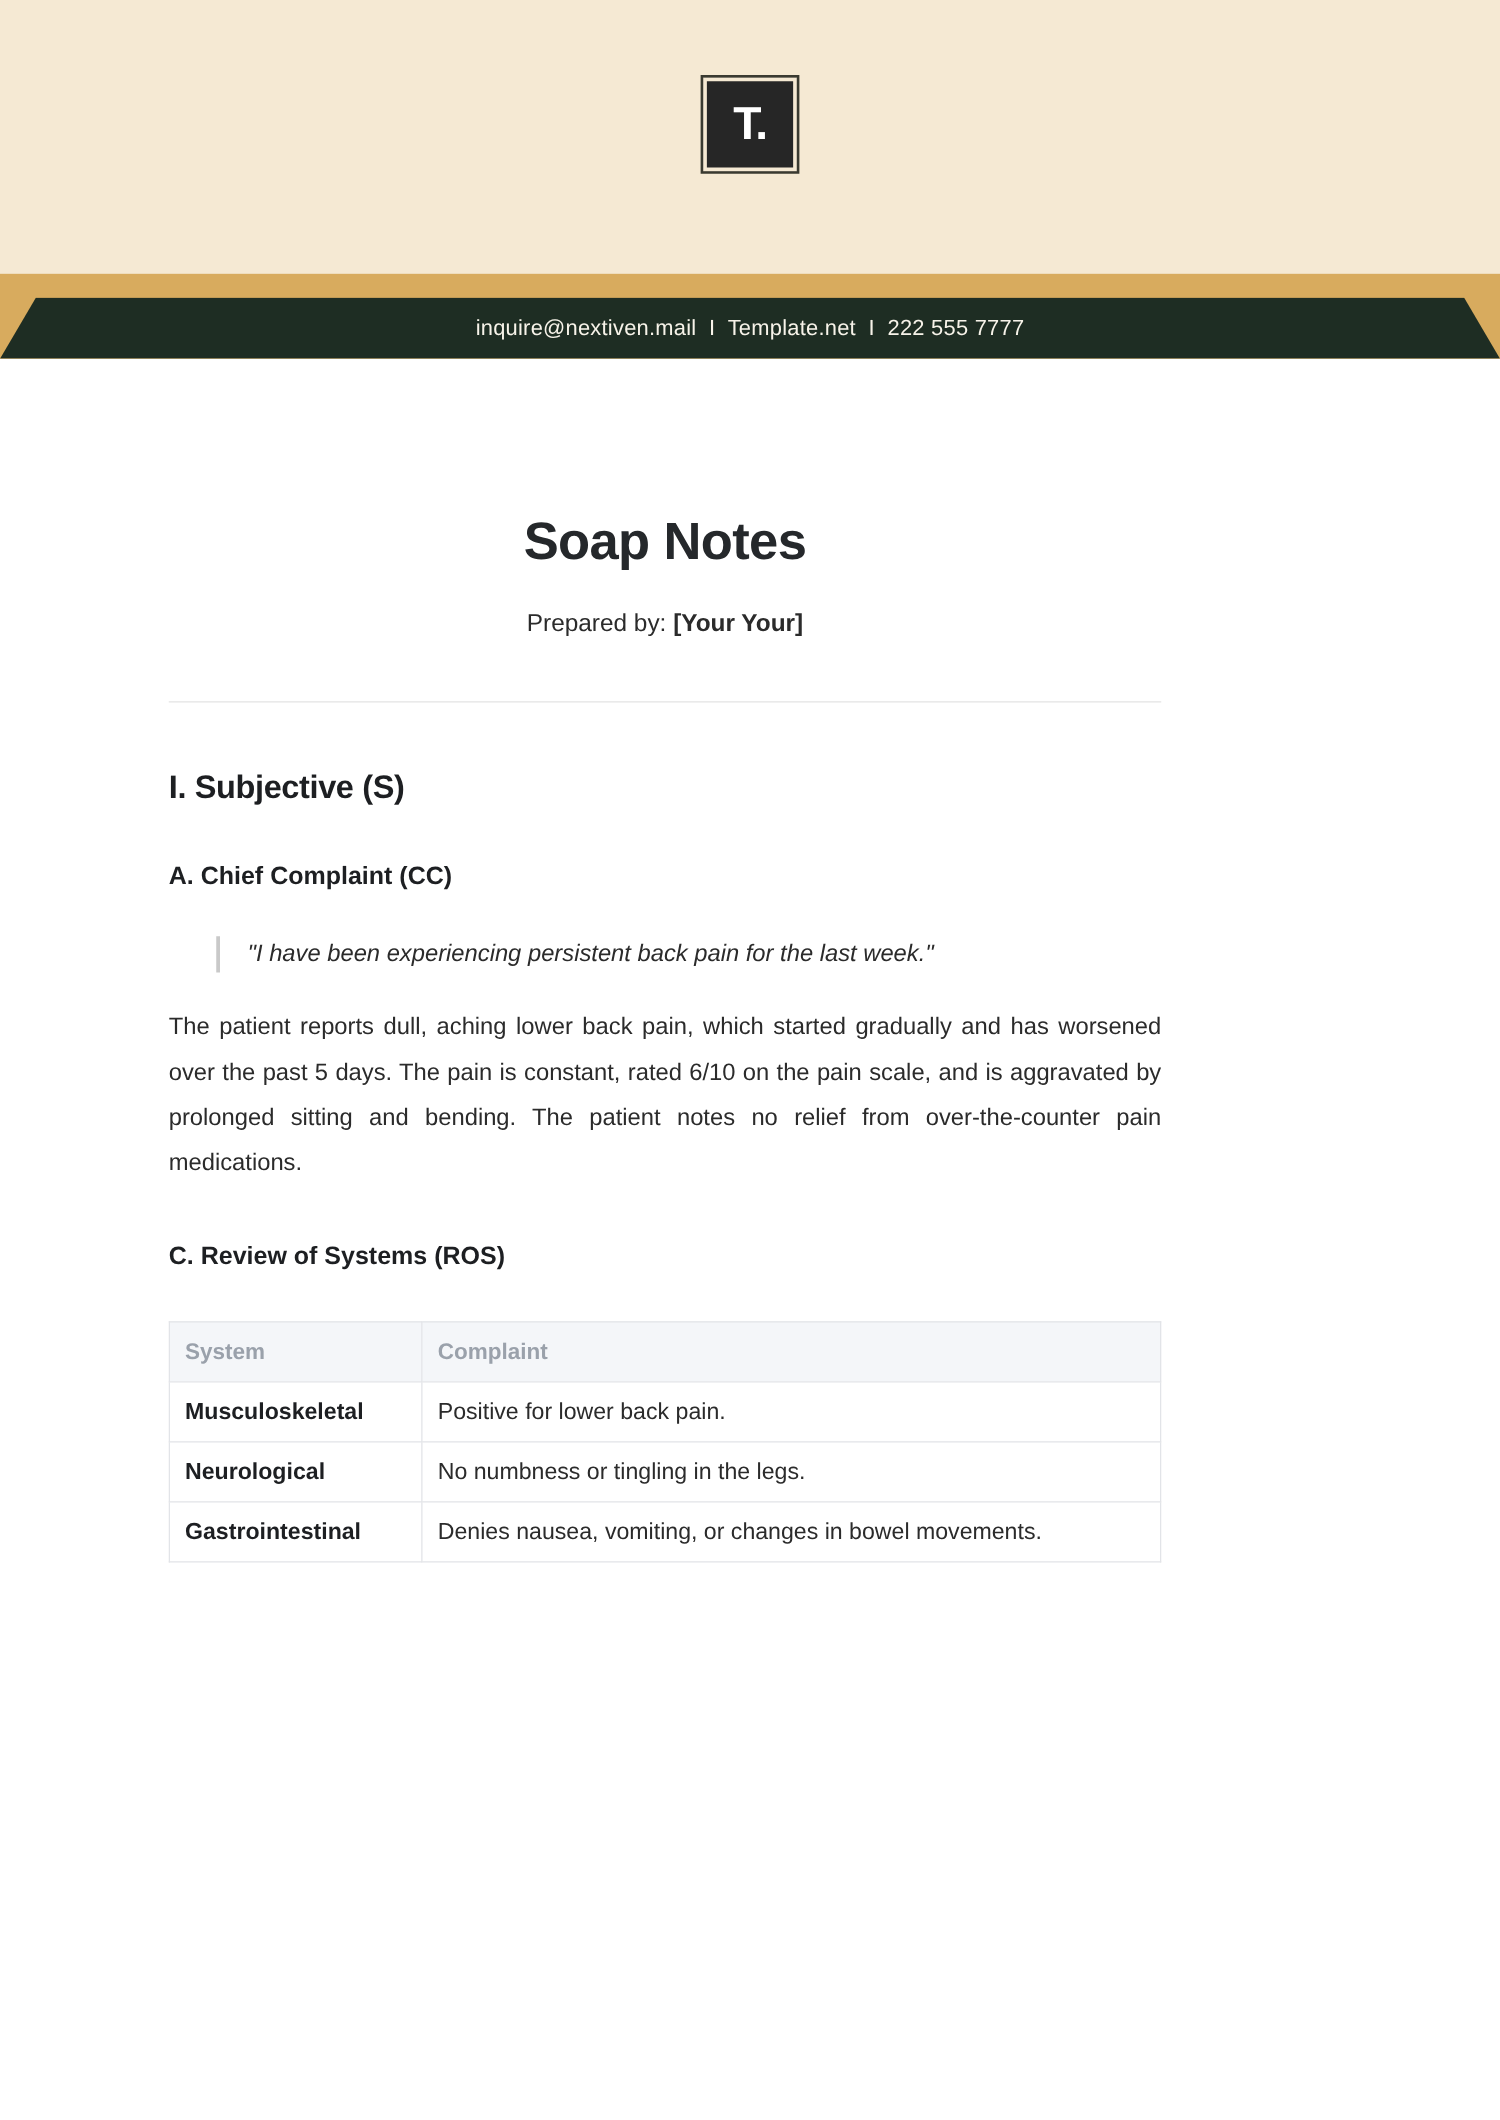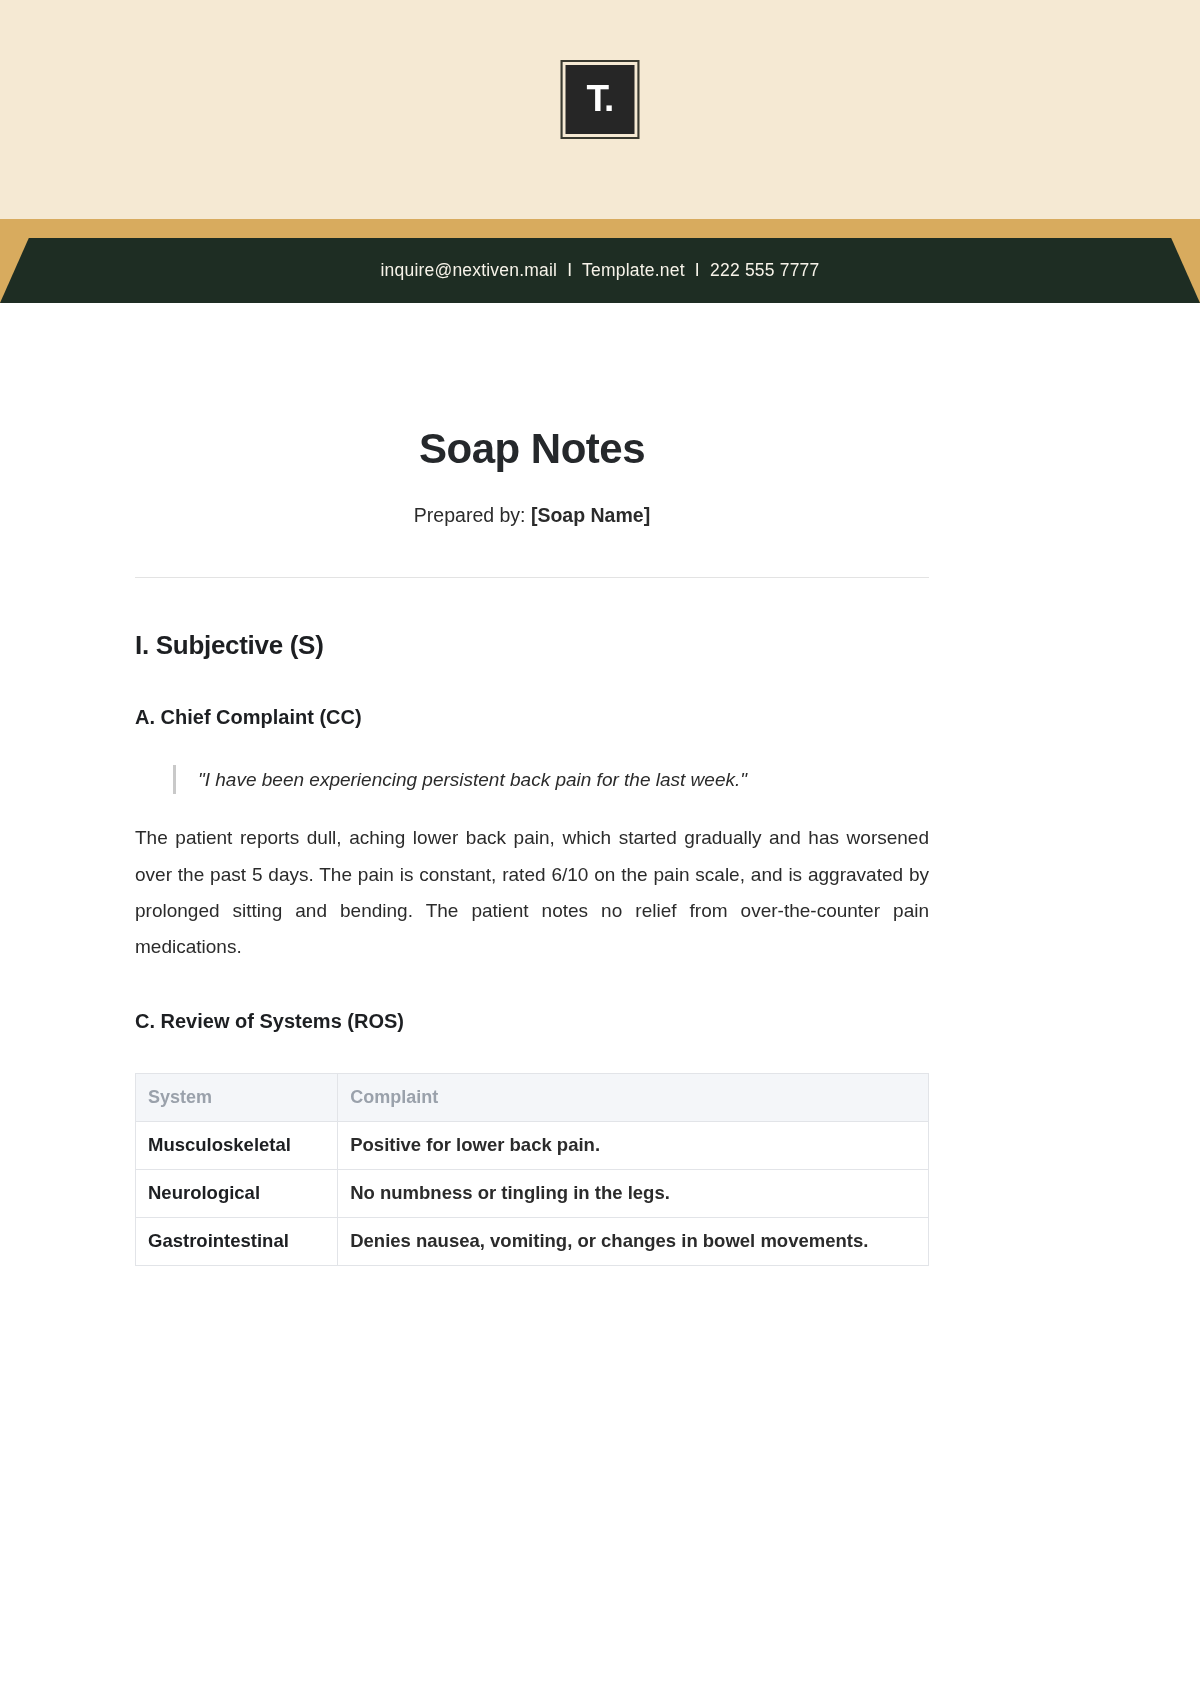--- a/index.html
+++ b/index.html
@@ -50,21 +50,21 @@
     font-size: 37px;
     line-height: 1;
     letter-spacing: -1px;
     margin-top: -2px;
   }
 
   
   .banner {
     position: relative;
     width: 1200px;
-    height: 84px;
+    height: 68px;
     background: #d8ab5e;
   }
 
   .banner-plate {
     position: absolute;
     inset: 0;
     top: 19px;
     background: #1e2d23;
     clip-path: polygon(2.4% 0, 97.6% 0, 100% 100%, 0 100%);
     display: flex;
@@ -166,21 +166,21 @@
     font-weight: bold;
     font-size: 18px;
   }
 
   table.ros tbody td.sys {
     font-weight: bold;
     color: #1d1f22;
   }
 
   table.ros tbody td.find {
-    font-weight: bold;
+    font-weight: normal;
     color: #2b2b2b;
   }
 
   table.ros col.c-sys { width: 25.5%; }
   table.ros col.c-find { width: 74.5%; }
 </style>
 </head>
 <body>
 
 <header class="masthead">
@@ -196,21 +196,21 @@
     <span class="banner-text">inquire@nextiven.mail  I  Template.net  I  222 555 7777</span>
   </div>
 </div>
 
 <main class="sheet">
 
   <h1 class="doc-title">Soap Notes</h1>
 
   <div class="prepared-line">
     <span>Prepared by:</span>
-    <span class="name">[Soap Name]</span>
+    <span class="name">[Your Your]</span>
   </div>
 
   <div class="rule"></div>
 
   <h2 class="h1">I. Subjective (S)</h2>
 
   <h3 class="h2">A. Chief Complaint (CC)</h3>
 
   <blockquote class="quote">"I have been experiencing persistent back pain for the last week."</blockquote>
 

